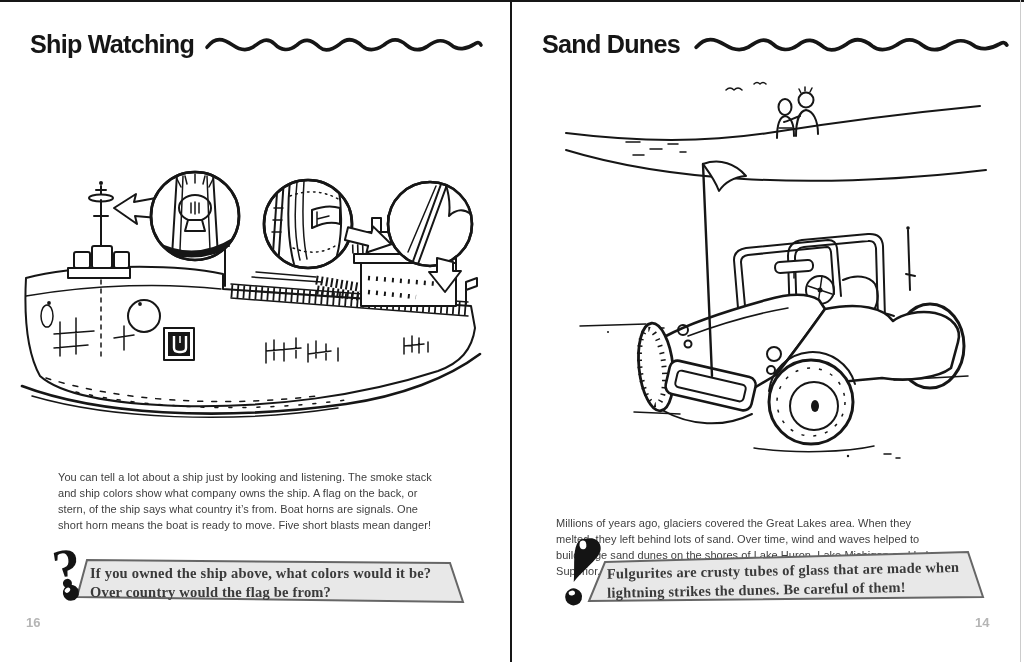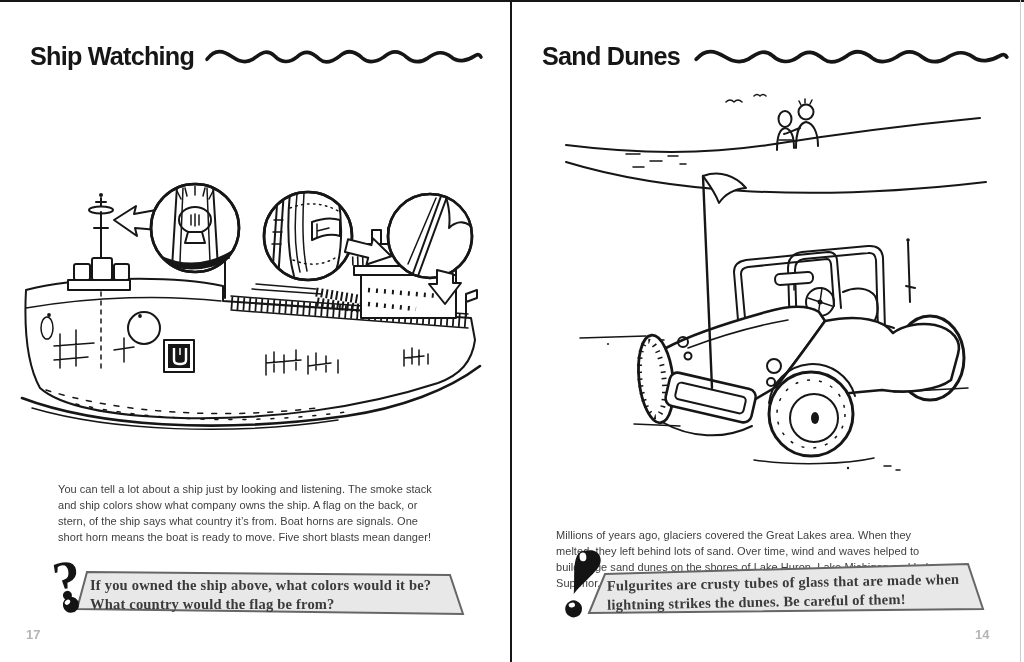--- a/index.html
+++ b/index.html
@@ -3,21 +3,21 @@
 <meta charset="utf-8">
 <style>
   html,body{margin:0;padding:0;}
   body{
     width:1024px;height:662px;position:relative;background:#ffffff;
     font-family:"Liberation Sans", sans-serif;overflow:hidden;
   }
   .top-rule{position:absolute;left:0;top:0;width:1024px;height:2px;background:#161616;}
   .gutter{position:absolute;left:510px;top:0;width:2px;height:662px;background:#161616;}
   .edge-shade{position:absolute;left:1020px;top:0;width:1px;height:662px;background:#cccccc;}
-  .page{position:absolute;top:12px;width:510px;height:470px;}
+  .page{position:absolute;top:0;width:510px;height:470px;}
   .page-left{left:0;}
   .page-right{left:512px;}
   .title{
     position:absolute;font-weight:bold;font-size:26px;color:#161616;
     letter-spacing:-0.8px;transform:scaleX(0.97);transform-origin:left top;
     white-space:nowrap;
   }
   .wave{position:absolute;}
   .illustration{position:absolute;}
   .body-text{
@@ -185,24 +185,24 @@
       <polygon points="59,16 422,19 435,58 49,53" fill="#e8e8e8" stroke="#666666" stroke-width="2"></polygon>
     </svg>
     <svg class="icon" style="left:18px;top:-8px;" width="56" height="76" viewBox="0 0 56 76">
       <g transform="rotate(-9 28 38)">
         <text x="8" y="50" font-family="Liberation Serif, serif" font-weight="bold" font-size="56" fill="#141414">?</text>
         <circle cx="22" cy="56" r="8" fill="#141414"></circle>
         <ellipse cx="19" cy="53" rx="3" ry="2.2" fill="#ffffff" transform="rotate(-30 19 53)"></ellipse>
       </g>
     </svg>
     <div class="callout-text" style="left:62px;top:20px;width:380px;">If you owned the ship above, what colors would it be?
-What country would the flag be from?</div>
+Over country would the flag be from?</div>
   </div>
 
-  <div class="page-num" style="left:26px;top:615px;">17</div>
+  <div class="page-num" style="left:26px;top:615px;">16</div>
 </div>
 
 <div class="page page-right">
 
   <div class="title" style="left:30px;top:29px;">Sand Dunes</div>
 
   <svg class="wave" style="left:182px;top:33px;" width="315" height="24" viewBox="0 0 272 22" preserveAspectRatio="none">
     <path class="ink" style="stroke-width:3.4" d="M2,13 C10,3 18,5 27,11 C33,15 40,17 47,13 C54,8 60,3 68,10 C74,16 82,17 90,11
          C97,5 103,5 112,13 C118,18 125,15 132,10 C139,4 146,5 154,12 C160,17 167,16 175,11
          C182,5 189,4 197,11 C203,16 210,17 218,12 C226,6 233,5 241,11 C247,16 256,15 264,10

